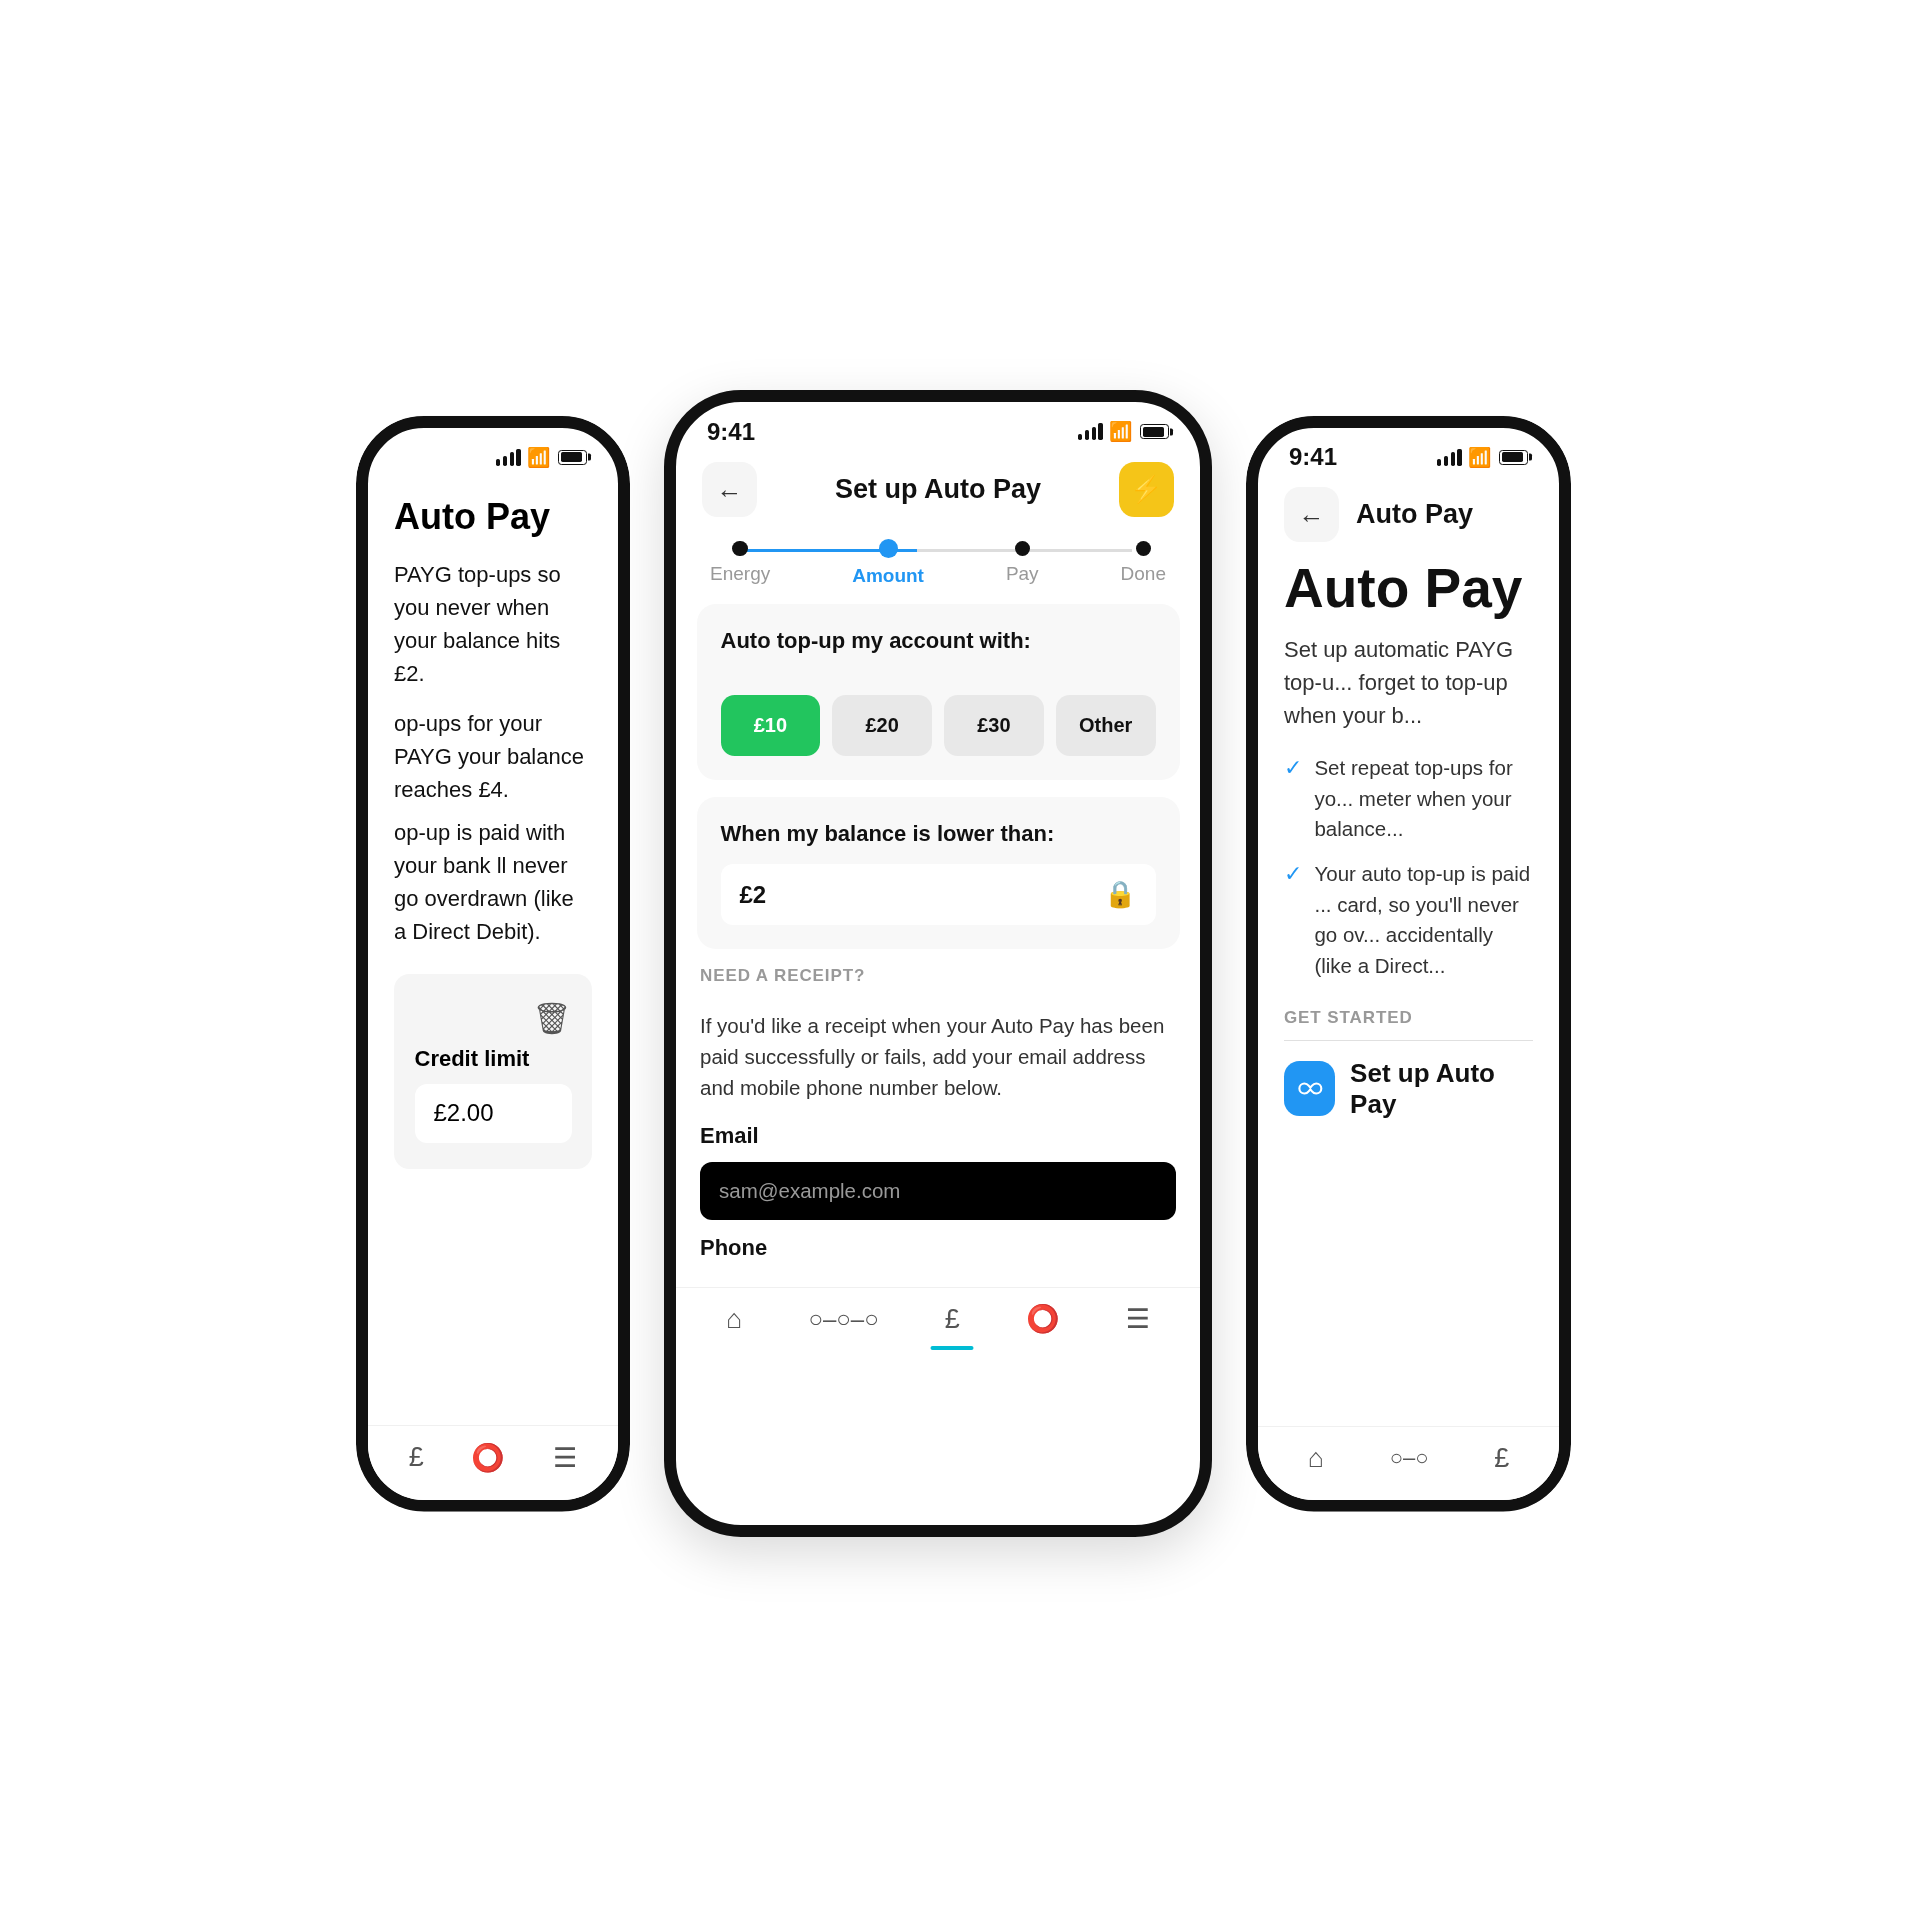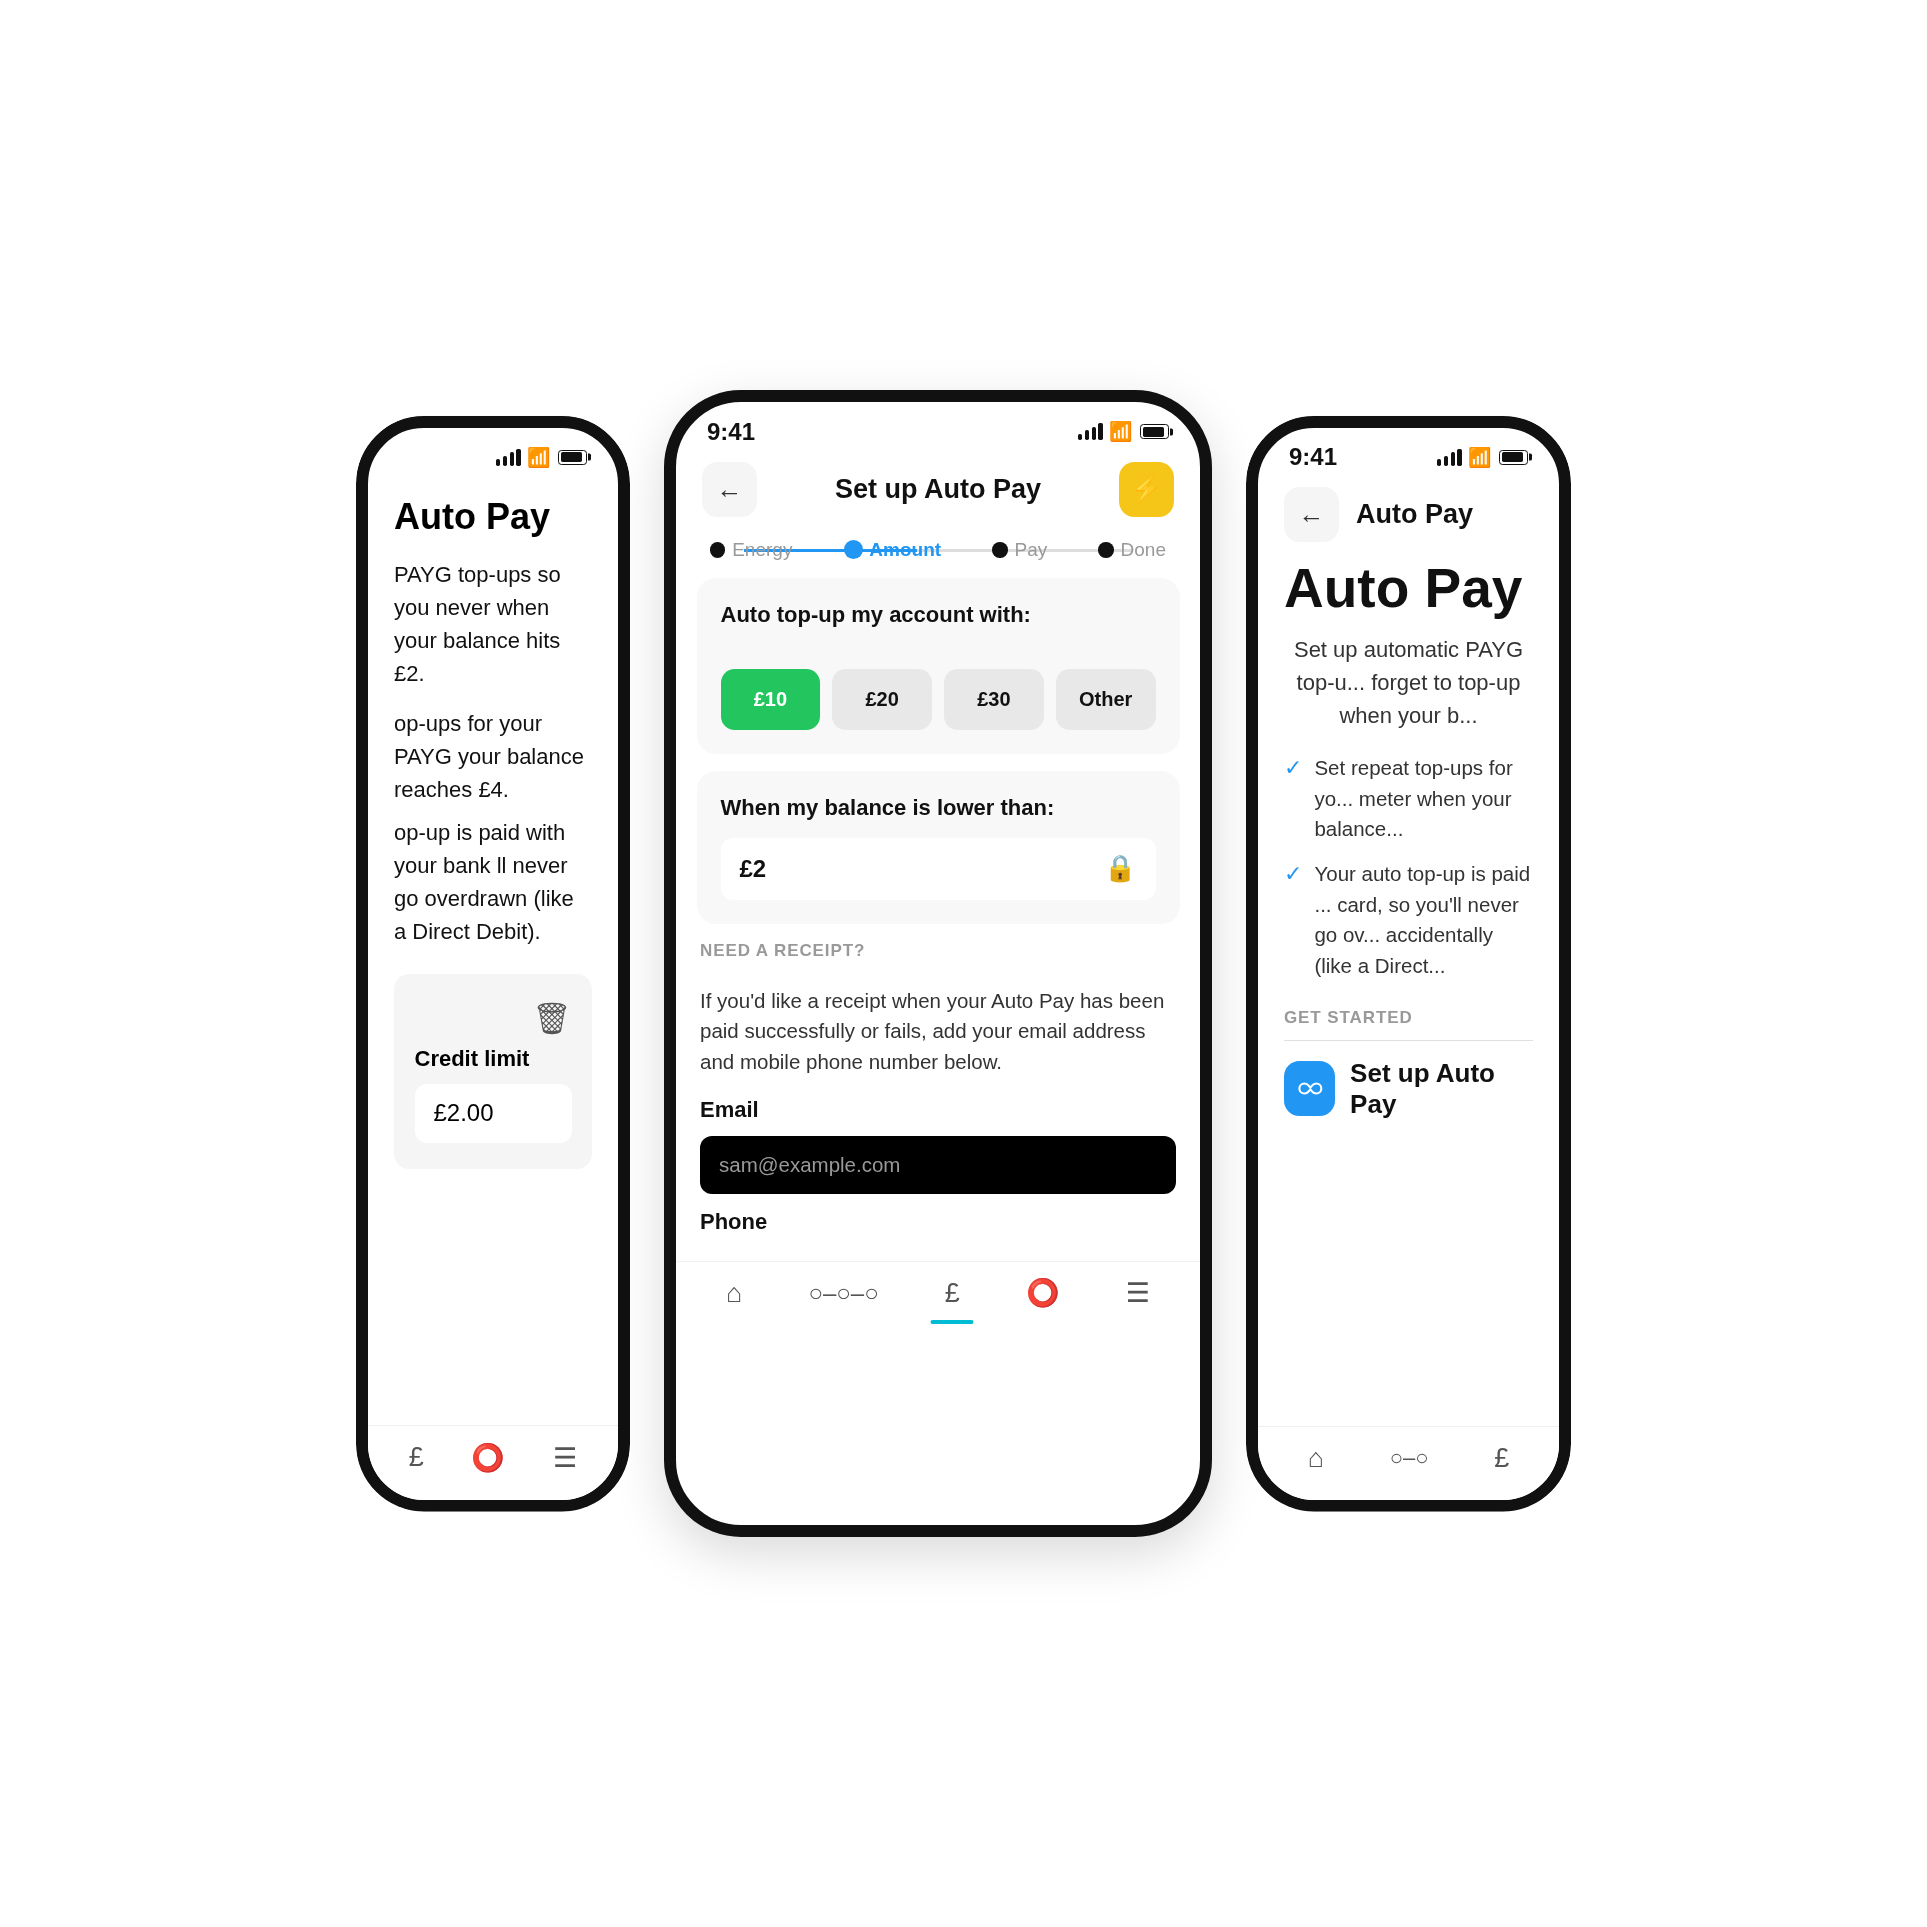--- a/index.html
+++ b/index.html
@@ -247,21 +247,21 @@
       position: absolute;
       top: 19px;
       left: 68px;
       width: calc(33% - 0px);
       height: 2.6px;
       background: #2196f3;
       z-index: 1;
     }
     .stepper-item {
       display: flex;
-      flex-direction: row;
+      flex-direction: column;
       align-items: center;
       gap: 6.8px;
       z-index: 2;
     }
     .stepper-dot {
       width: 15.4px;
       height: 15.4px;
       border-radius: 50%;
       background: #ddd;
     }
@@ -399,21 +399,20 @@
       font-size: 55px;
       font-weight: 900;
       color: #111;
       margin-bottom: 13.7px;
     }
     .auto-pay-desc {
       font-size: 22px;
       color: #333;
       line-height: 1.5;
       margin-bottom: 20.5px;
-      text-align: center;
     }
     .feature-list {
       margin-bottom: 26px;
     }
     .feature-item {
       display: flex;
       align-items: flex-start;
       gap: 12px;
       margin-bottom: 13.7px;
     }

